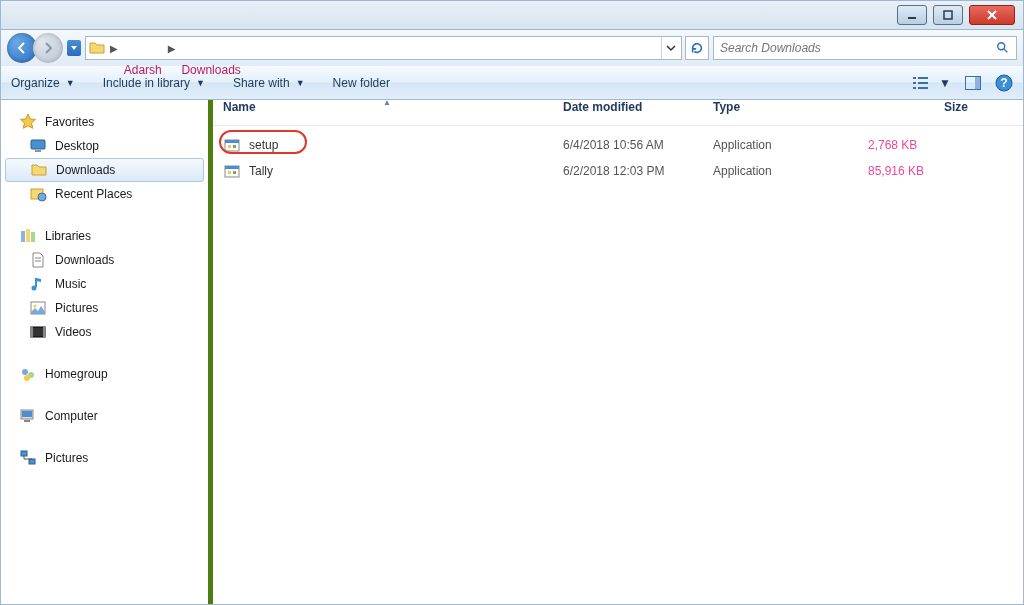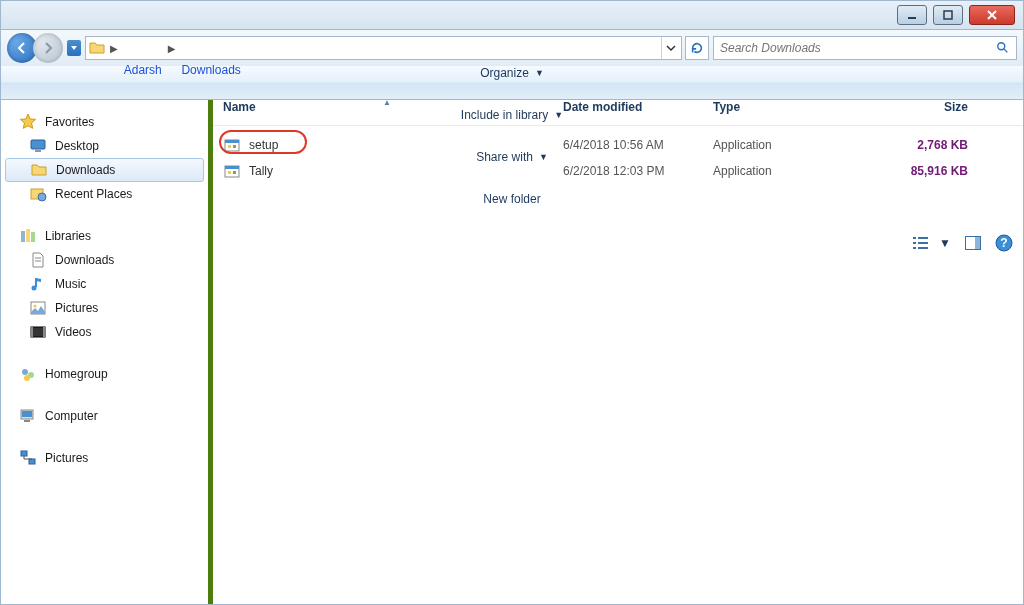--- a/index.html
+++ b/index.html
@@ -30,39 +30,38 @@
   .navcircle { width:30px; height:30px; border-radius:50%; display:flex; align-items:center; justify-content:center; }
   .navcircle.back { background: radial-gradient(circle at 30% 30%, #6aa8e8, #2a6fbf); box-shadow: inset 0 0 4px rgba(0,0,0,.3); }
   .navcircle.fwd  { background: radial-gradient(circle at 30% 30%, #e0e6ec, #b8c4d0); box-shadow: inset 0 0 4px rgba(0,0,0,.2); margin-left:-4px; }
   .navcircle svg { width:14px; height:14px; }
   .navdrop { width:14px; height:16px; background:linear-gradient(to bottom,#4a8fd0,#2a6fbf); border-radius:2px; display:flex; align-items:center; justify-content:center; }
   .breadcrumb {
     flex:1; height:24px; background:#fff; border:1px solid #a8b8c8;
     display:flex; align-items:center; padding:0 2px; gap:4px;
   }
   .breadcrumb .folder-ic { width:18px; height:18px; }
-  .breadcrumb .crumb { color:#1d4ed8; padding:0 2px;margin-top:44px; }
+  .breadcrumb .crumb { color:#be185d; padding:0 2px;margin-top:44px; }
   .breadcrumb .sep { color:#555; font-size:10px; }
   .breadcrumb .dropbtn { margin-left:auto; width:18px; height:22px; display:flex; align-items:center; justify-content:center; border-left:1px solid #d0d0d0; }
   .refresh { width:24px; height:24px; border:1px solid #a8b8c8; background:#fff; display:flex; align-items:center; justify-content:center; margin-left:-1px; }
   .searchbox {
     width:304px; height:24px; border:1px solid #a8b8c8; background:#fff;
     display:flex; align-items:center; padding:0 6px; color:#888; font-style:italic;
   }
   .searchbox input { border:none; outline:none; flex:1; font-style:italic; color:#888; font-size:12px; }
   .searchbox .mag { margin-left:auto; color:#2a6fbf; }
 
   
   .toolbar {
     height:34px;
     background: linear-gradient(to bottom,#f6fbff 0%,#e4f0fb 48%,#d4e6f6 52%,#e2eef9 100%);
     border:1px solid #9fb8d0; border-top:none;
     display:flex; align-items:center; padding:0 10px; gap:28px;
     color:#1e395b;
-    flex-direction:column;
   }
   .tb-item { display:flex; align-items:center; gap:6px; cursor:default; }
   .tb-item .caret { color:#1e395b; font-size:9px; }
   .tb-right { margin-left:auto; display:flex; align-items:center; gap:14px; }
   .tb-icon { display:flex; align-items:center; justify-content:center; }
 
   
   .body { display:flex; height: calc(605px - 30px - 36px - 34px); border-left:1px solid #9fb8d0; border-right:1px solid #9fb8d0; border-bottom:1px solid #9fb8d0; }
 
   
@@ -90,21 +89,21 @@
   .col.date { width:150px; }
   .col.type { width:155px; }
   .col.size { width:120px; text-align:right; }
   .col .sortmark { position:absolute; top:-2px; left:50%; color:#5a7fa8; font-size:8px; }
   .rows { padding-top:6px; }
   .file-row { height:26px; display:flex; align-items:center; }
   .file-row .cell { padding:0 10px; color:#333; }
   .file-row .cell.name { width:340px; display:flex; align-items:center; gap:8px; }
   .file-row .cell.date { width:150px; color:#555; }
   .file-row .cell.type { width:155px; color:#555; }
-  .file-row .cell.size { width:120px; text-align:right; color:#701a75;font-weight:bold; }
+  .file-row .cell.size { width:120px; text-align:left; color:#ec4899; }
   .exe-ic { width:18px; height:18px; }
 
   .highlight-ring {
     position:absolute; border:2px solid #e03828; border-radius:12px;
     pointer-events:none;
   }
   .filelist { position:relative; }
 
   
   svg { display:block; }

